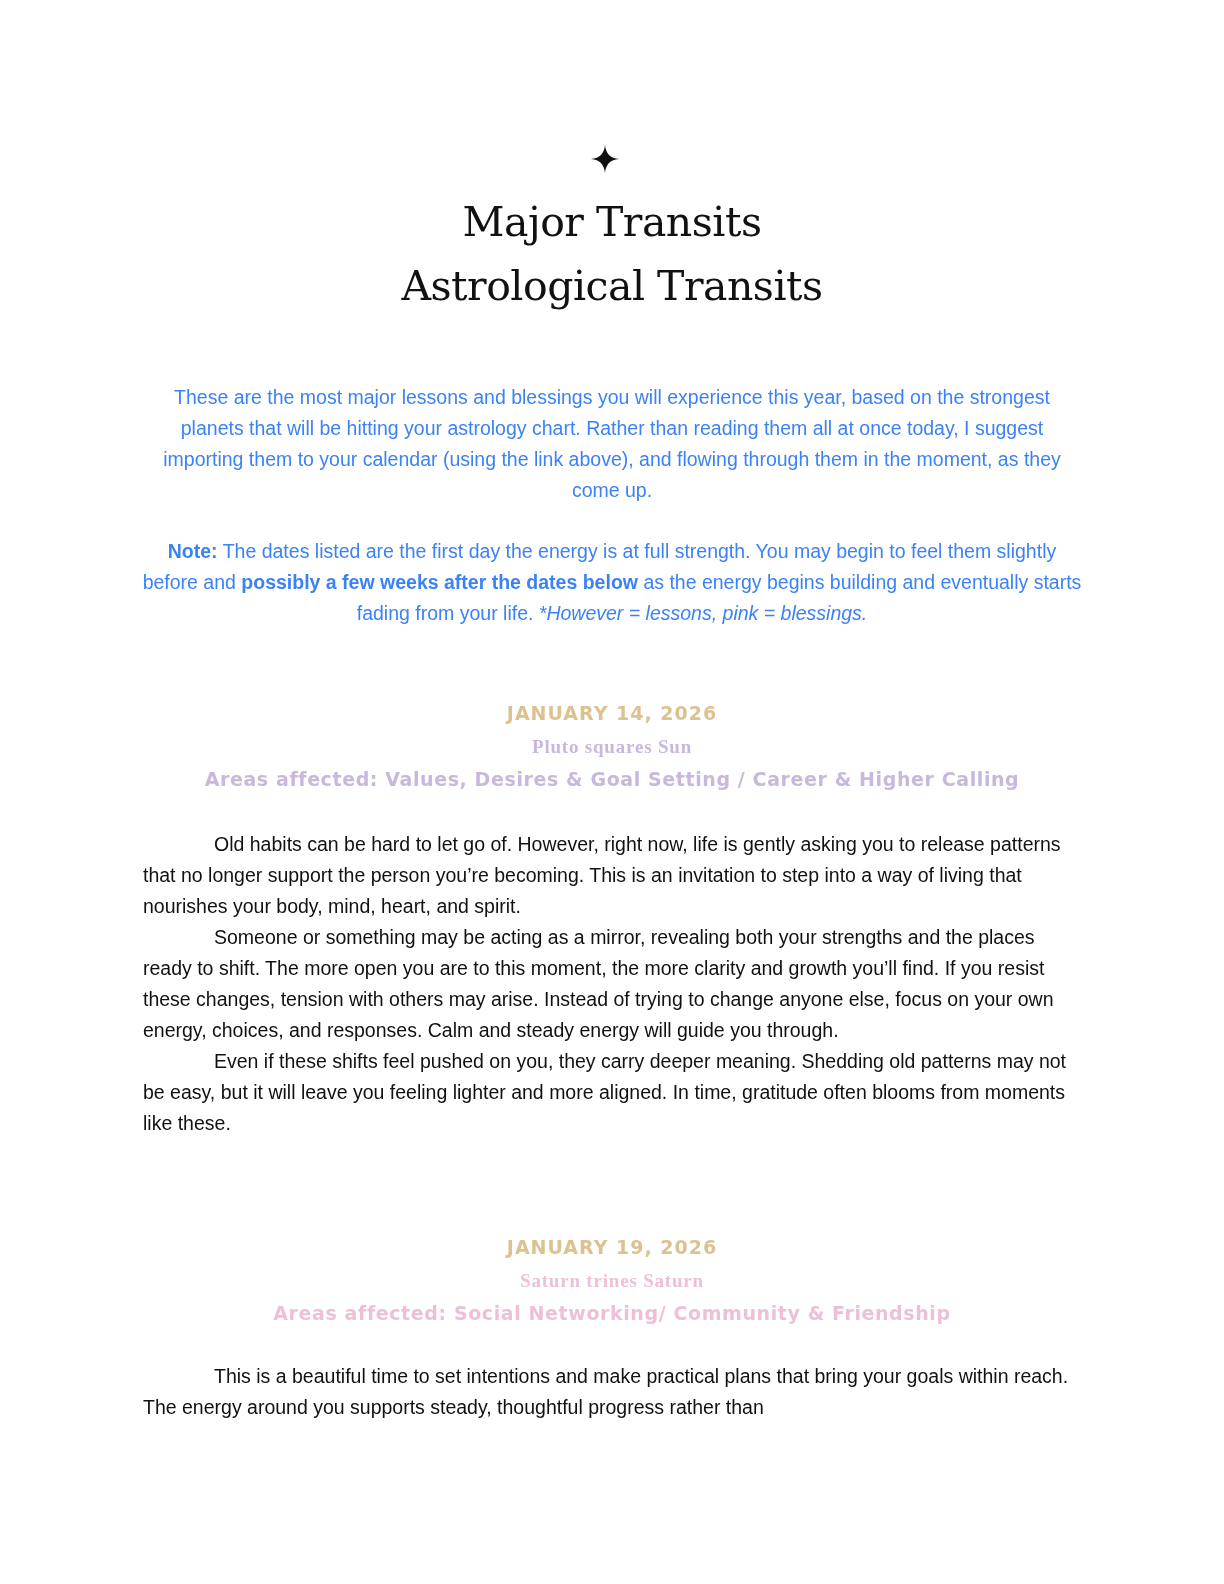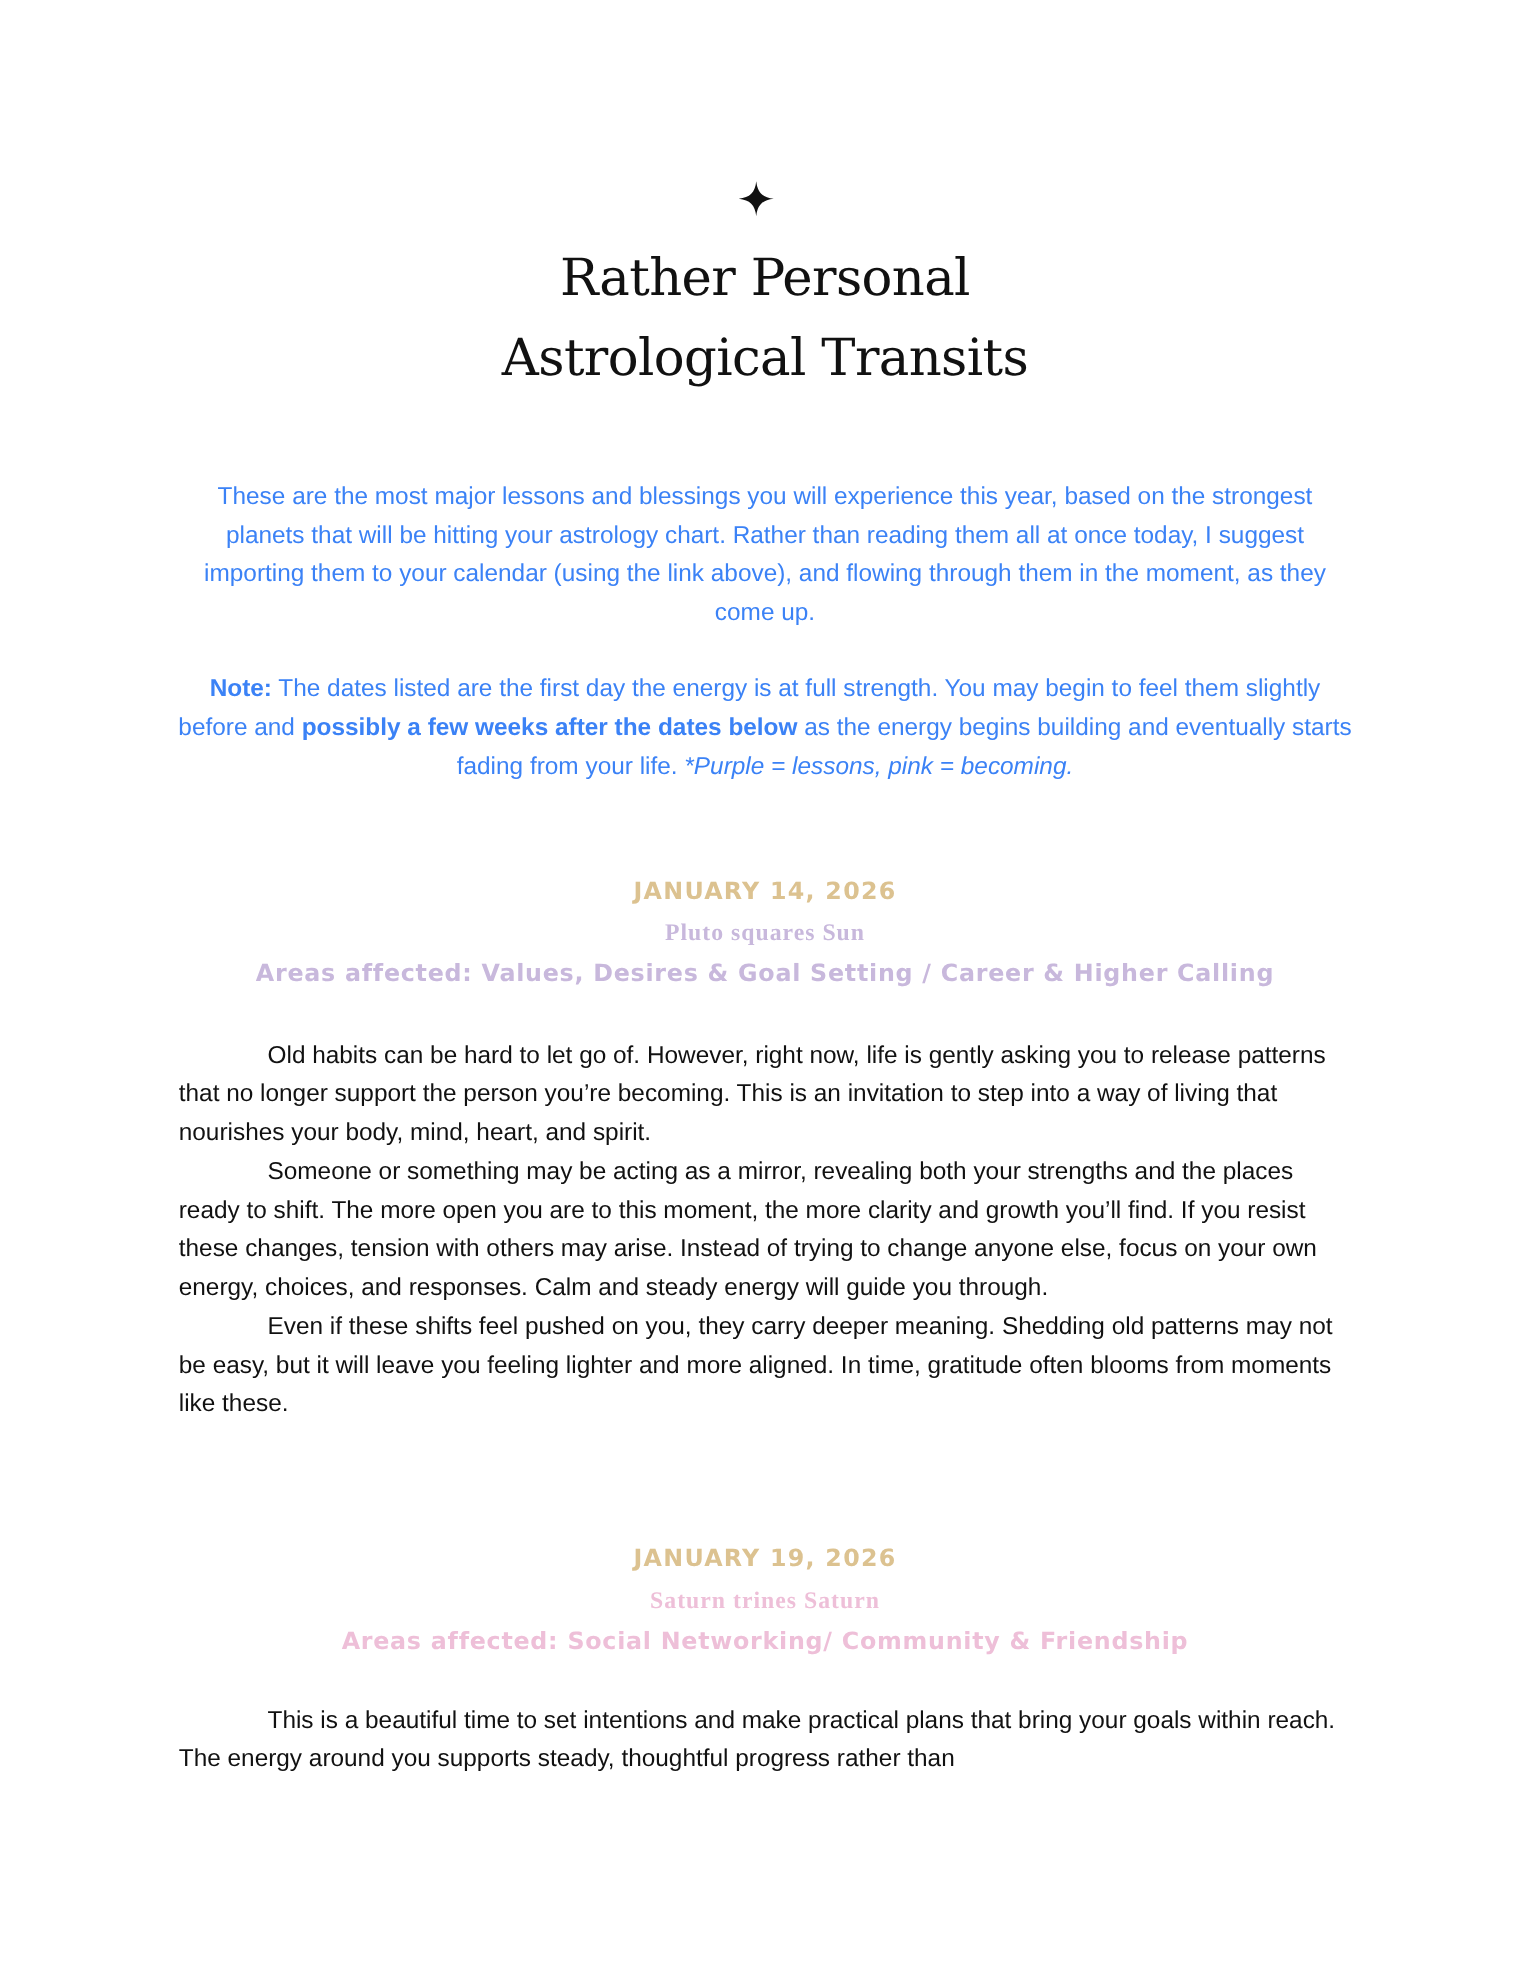--- a/index.html
+++ b/index.html
@@ -107,27 +107,27 @@
 </head>
 <body>
 
 <div class="page">
 
   <svg class="star" viewBox="0 0 30 30">
     <path d="M15 1 C16 10, 20 14, 29 15 C20 16, 16 20, 15 29 C14 20, 10 16, 1 15 C10 14, 14 10, 15 1 Z" fill="#111"></path>
   </svg>
 
   <h1 class="title">
-    <span>Rather Personal</span><br>
+    <span>Major Transits</span><br>
     <span>Astrological Transits</span>
   </h1>
 
   <p class="intro intro-1">These are the most major lessons and blessings you will experience this year, based on the strongest planets that will be hitting your astrology chart. Rather than reading them all at once today, I suggest importing them to your calendar (using the link above), and flowing through them in the moment, as they come up.</p>
 
-  <p class="intro intro-2"><b>Note:</b><span> The dates listed are the first day the energy is at full strength. You may begin to feel them slightly before and </span><b>possibly a few weeks after the dates below</b><span> as the energy begins building and eventually starts fading from your life. </span><i>*Purple = lessons, pink = becoming.</i></p>
+  <p class="intro intro-2"><b>Note:</b><span> The dates listed are the first day the energy is at full strength. You may begin to feel them slightly before and </span><b>possibly a few weeks after the dates below</b><span> as the energy begins building and eventually starts fading from your life. </span><i>*However = lessons, pink = blessings.</i></p>
 
   <div class="transit-head t1-head">
     <div class="date">JANUARY 14, 2026</div>
     <div class="aspect purple">Pluto squares Sun</div>
     <div class="areas purple">Areas affected: Values, Desires &amp; Goal Setting / Career &amp; Higher Calling</div>
   </div>
 
   <div class="body-text t1-body">
     <p>Old habits can be hard to let go of. However, right now, life is gently asking you to release patterns that no longer support the person you’re becoming. This is an invitation to step into a way of living that nourishes your body, mind, heart, and spirit.</p>
     <p>Someone or something may be acting as a mirror, revealing both your strengths and the places ready to shift. The more open you are to this moment, the more clarity and growth you’ll find. If you resist these changes, tension with others may arise. Instead of trying to change anyone else, focus on your own energy, choices, and responses. Calm and steady energy will guide you through.</p>

